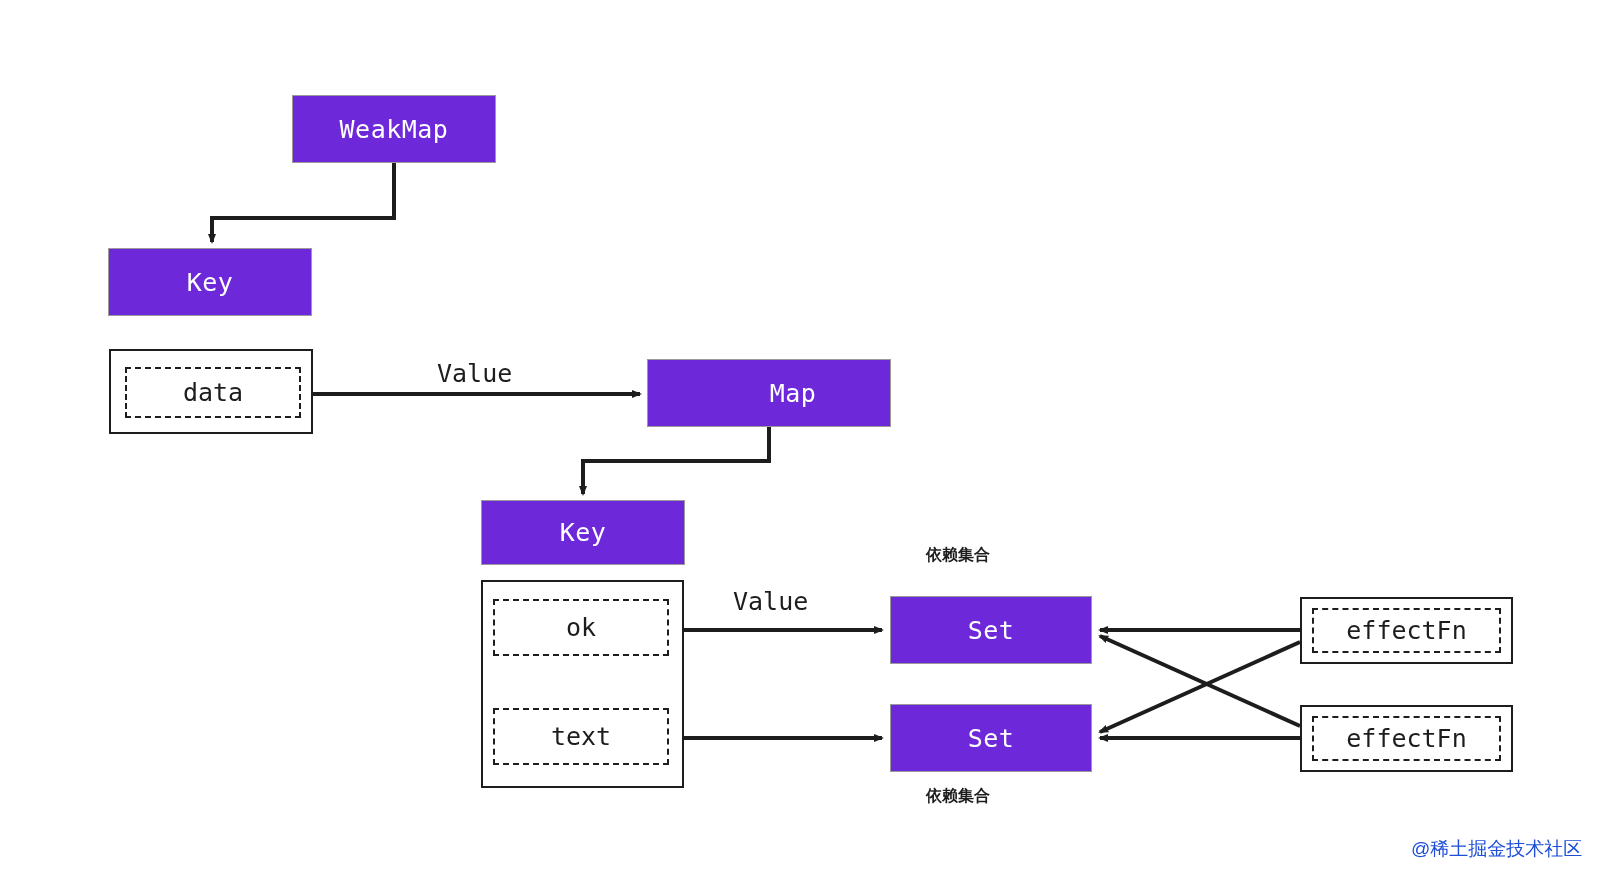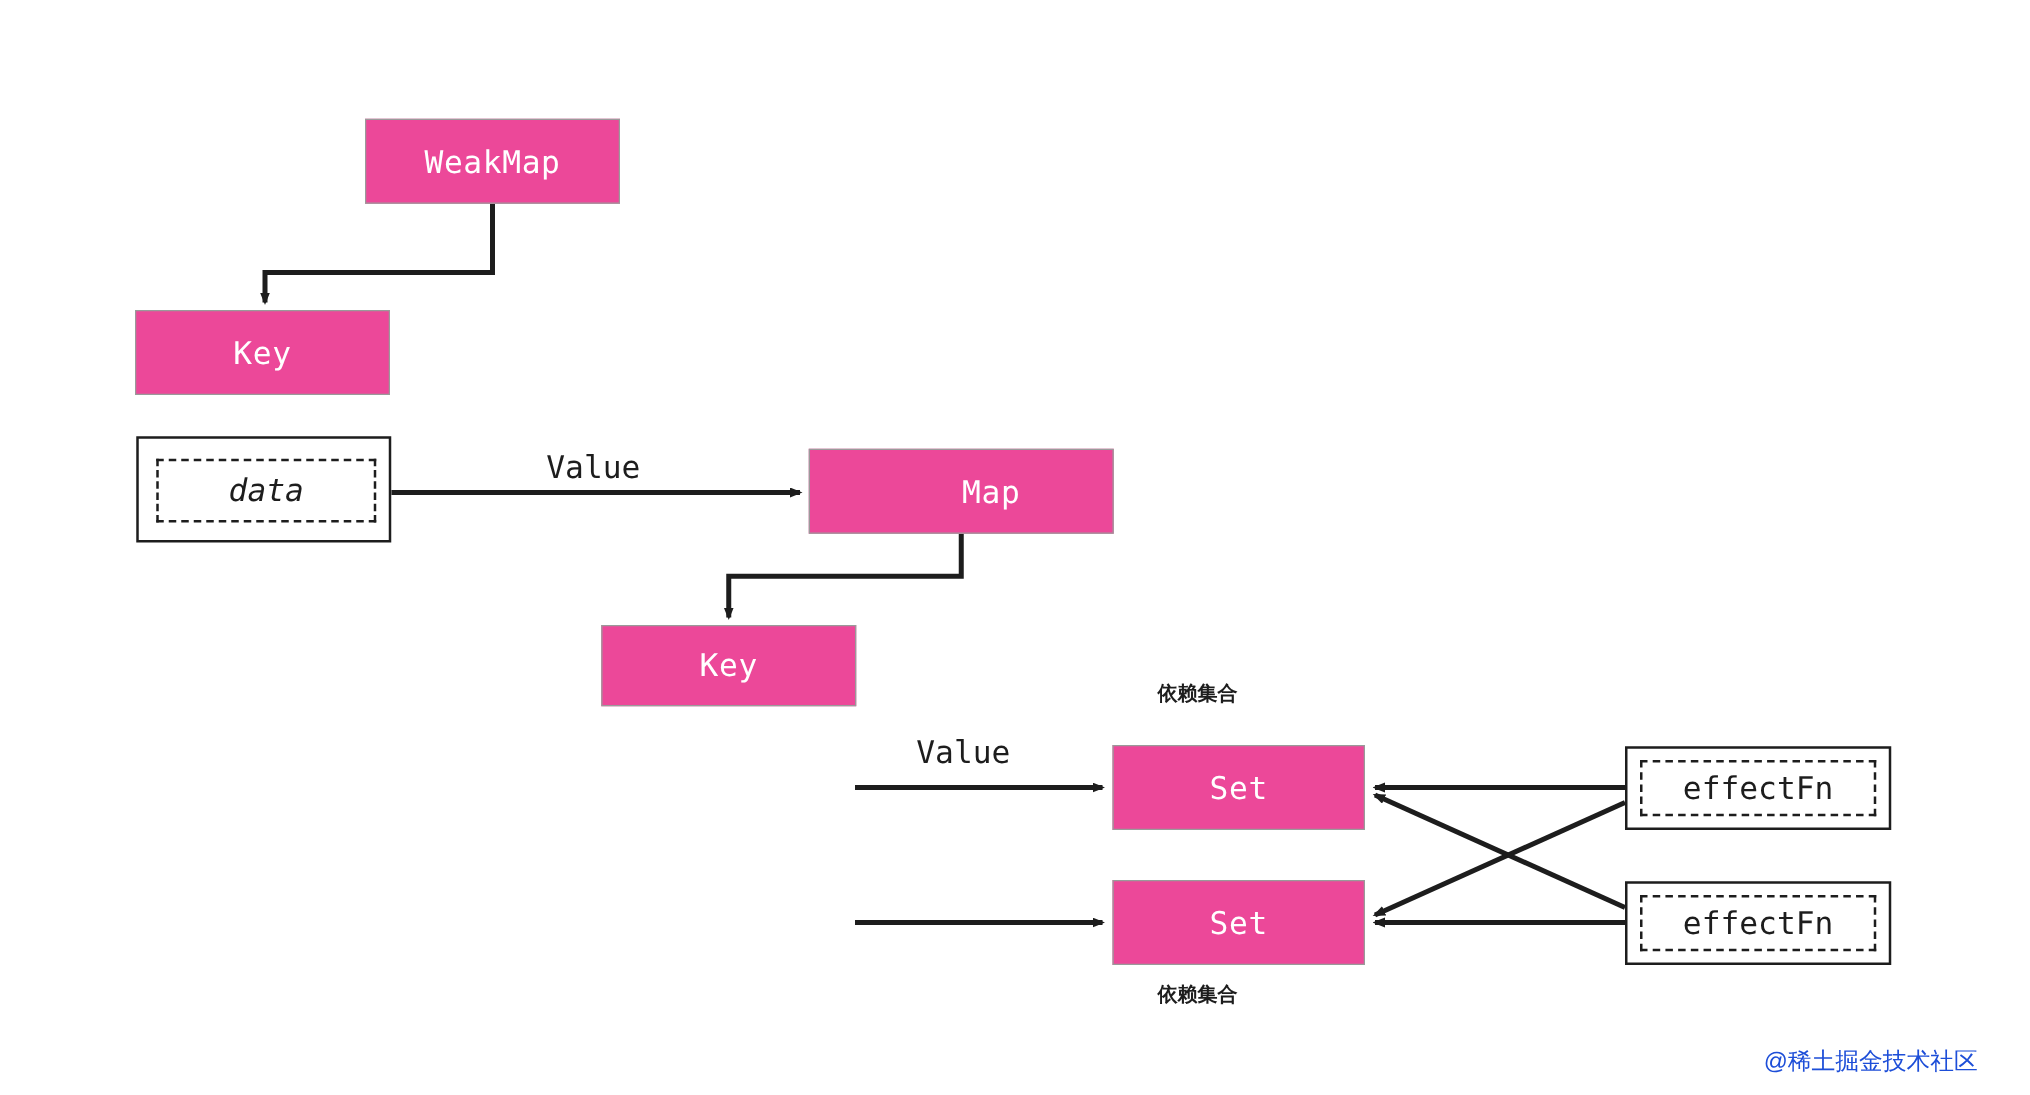--- a/index.html
+++ b/index.html
@@ -25,21 +25,21 @@
   }
   .node {
     position: absolute;
     box-sizing: border-box;
     display: flex;
     align-items: center;
     justify-content: center;
   }
   
   .grey {
-    background: #ec4899;
+    background: #6d28d9;
     border: 1px solid #9a9a9a;
     color: #ffffff;
     font-size: 25px;
     letter-spacing: 0.5px;
   }
   
   .container {
     background: #ffffff;
     border: 2px solid #1d1d1d;
     display: block;
@@ -127,26 +127,34 @@
   </div>
 
   <div class="node grey" style="left:890px; top:596px; width:202px; height:68px;">
     <span>Set</span>
   </div>
 
   <div class="node grey" style="left:890px; top:704px; width:202px; height:68px;">
     <span>Set</span>
   </div>
 
-  <div class="node container" style="left:109px; top:349px; width:204px; height:85px;font-style:italic;">
+  <div class="node container" style="left:109px; top:349px; width:204px; height:85px;">
     <div class="slot" style="left:14px; top:16px; width:176px; height:51px;">
       <span>data</span>
     </div>
   </div>
 
+  <div class="node container" style="left:481px; top:580px; width:203px; height:208px;">
+    <div class="slot" style="left:10px; top:17px; width:176px; height:57px;">
+      <span>ok</span>
+    </div>
+    <div class="slot" style="left:10px; top:126px; width:176px; height:57px;">
+      <span>text</span>
+    </div>
+  </div>
 
   <div class="node container" style="left:1300px; top:597px; width:213px; height:67px;">
     <div class="slot" style="left:10px; top:9px; width:189px; height:45px;">
       <span>effectFn</span>
     </div>
   </div>
 
   <div class="node container" style="left:1300px; top:705px; width:213px; height:67px;">
     <div class="slot" style="left:10px; top:9px; width:189px; height:45px;">
       <span>effectFn</span>

